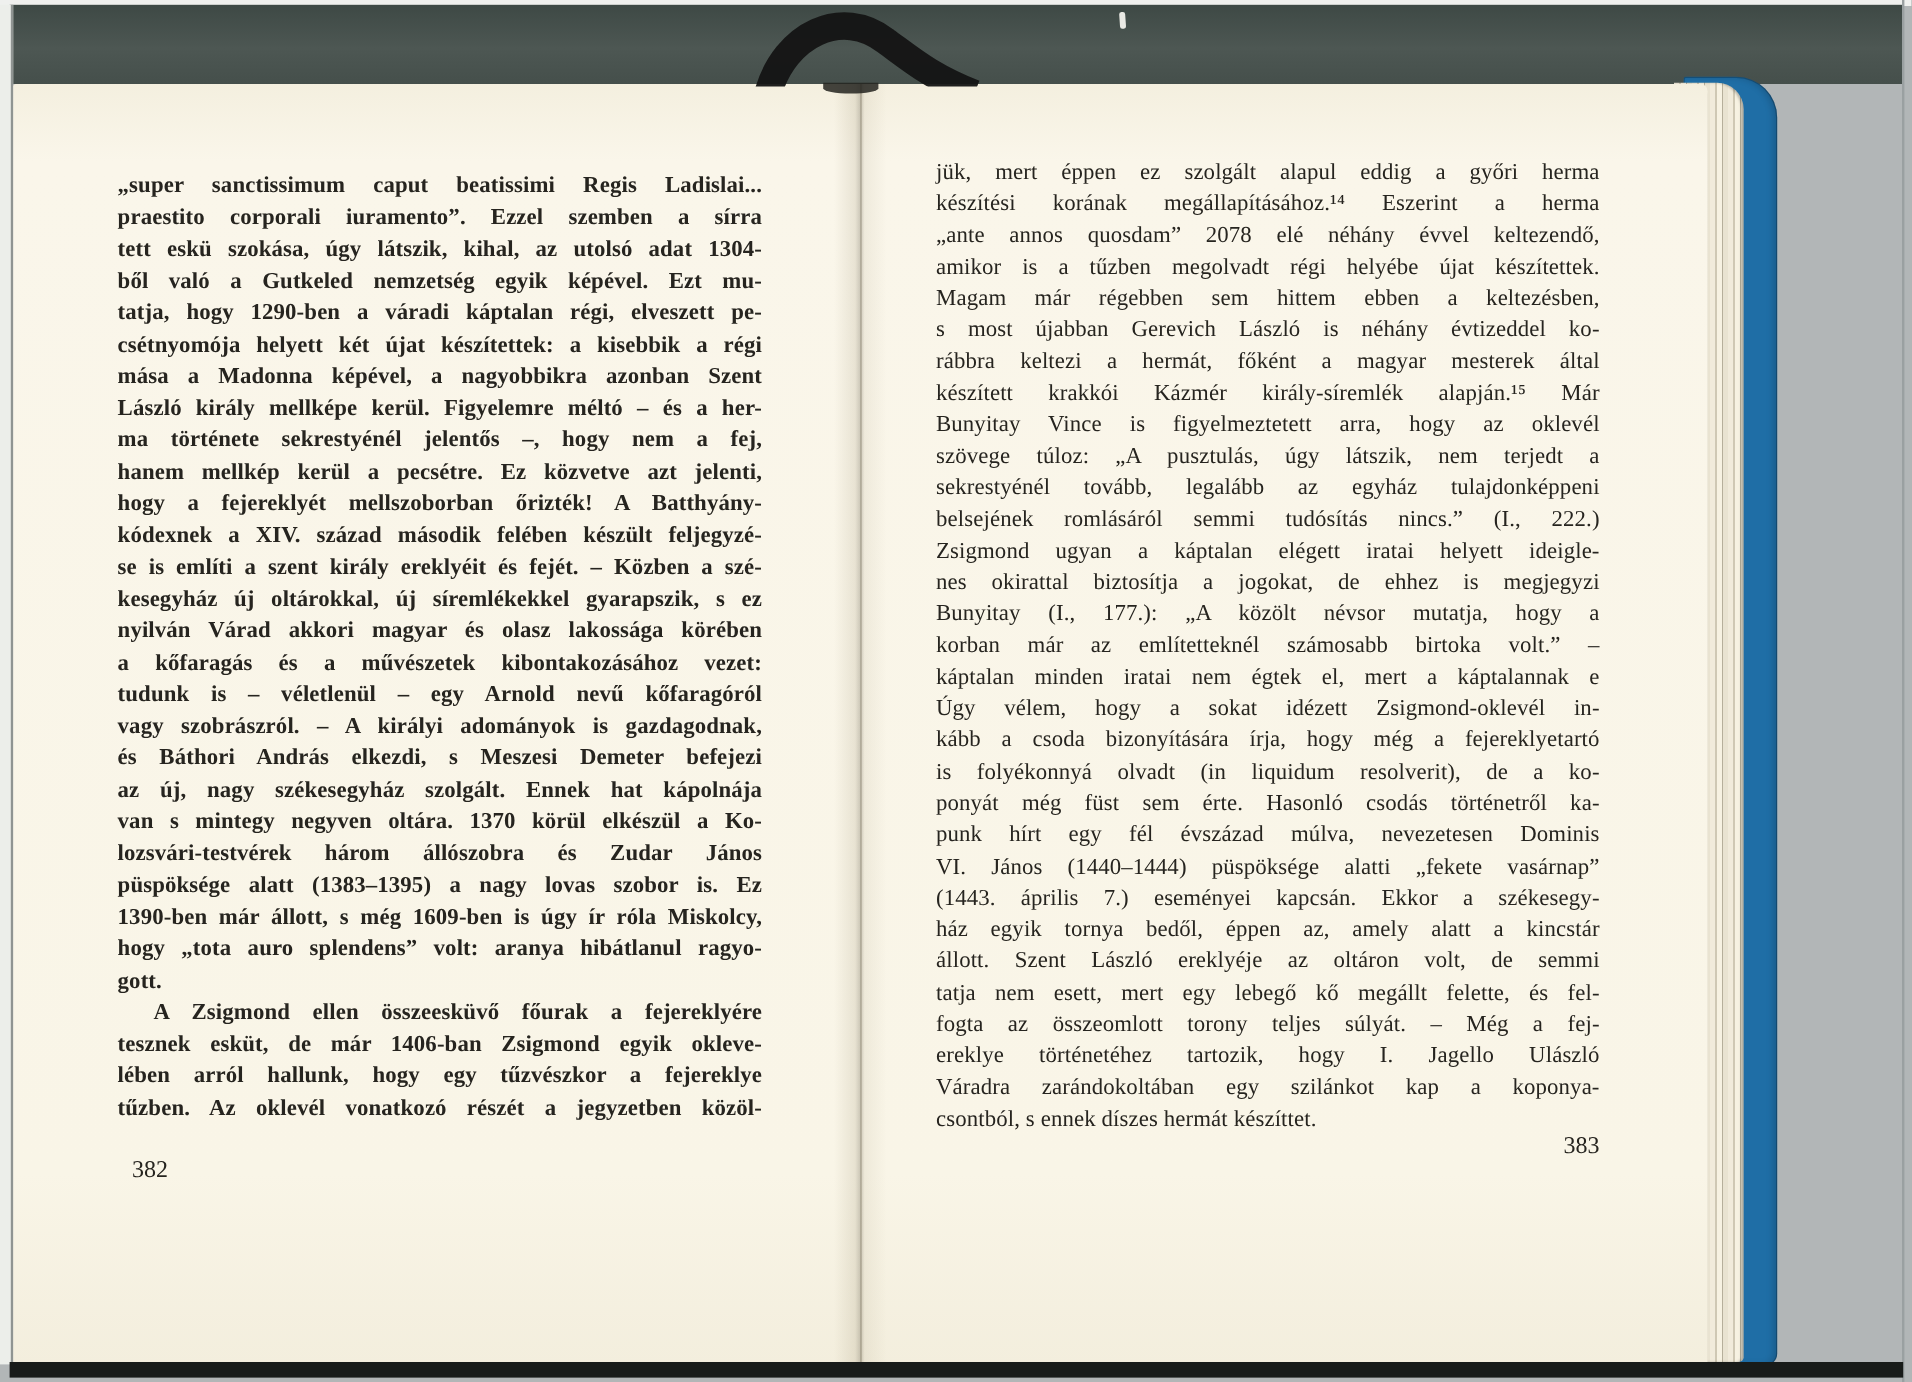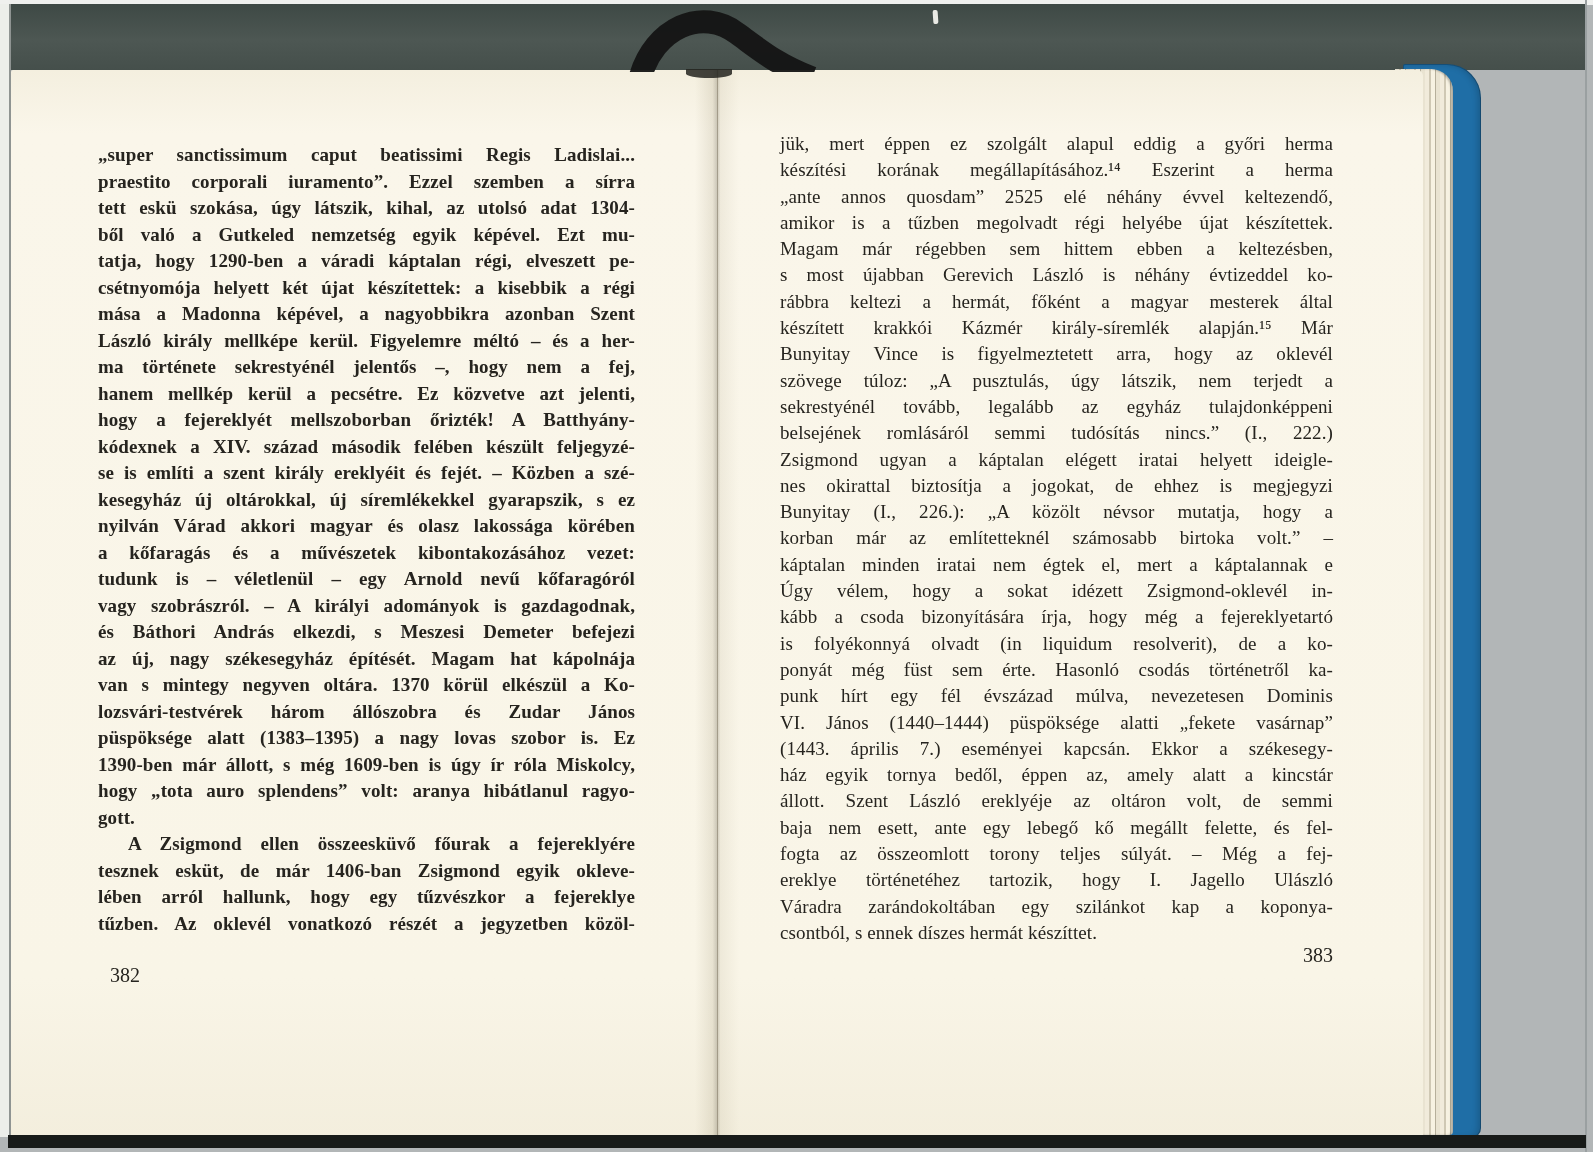--- a/index.html
+++ b/index.html
@@ -74,64 +74,64 @@
             <div class="line">hanem mellkép kerül a pecsétre. Ez közvetve azt jelenti,</div>
             <div class="line">hogy a fejereklyét mellszoborban őrizték! A Batthyány-</div>
             <div class="line">kódexnek a XIV. század második felében készült feljegyzé-</div>
             <div class="line">se is említi a szent király ereklyéit és fejét. – Közben a szé-</div>
             <div class="line">kesegyház új oltárokkal, új síremlékekkel gyarapszik, s ez</div>
             <div class="line">nyilván Várad akkori magyar és olasz lakossága körében</div>
             <div class="line">a kőfaragás és a művészetek kibontakozásához vezet:</div>
             <div class="line">tudunk is – véletlenül – egy Arnold nevű kőfaragóról</div>
             <div class="line">vagy szobrászról. – A királyi adományok is gazdagodnak,</div>
             <div class="line">és Báthori András elkezdi, s Meszesi Demeter befejezi</div>
-            <div class="line">az új, nagy székesegyház építését. Magam hat kápolnája</div>
+            <div class="line">az új, nagy székesegyház szolgált. Ennek hat kápolnája</div>
             <div class="line">van s mintegy negyven oltára. 1370 körül elkészül a Ko-</div>
             <div class="line">lozsvári-testvérek három állószobra és Zudar János</div>
             <div class="line">püspöksége alatt (1383–1395) a nagy lovas szobor is. Ez</div>
             <div class="line">1390-ben már állott, s még 1609-ben is úgy ír róla Miskolcy,</div>
             <div class="line">hogy „tota auro splendens” volt: aranya hibátlanul ragyo-</div>
             <div class="line endline">gott.</div>
           </div>
           <div class="para">
             <div class="line indent">A Zsigmond ellen összeesküvő főurak a fejereklyére</div>
             <div class="line">tesznek esküt, de már 1406-ban Zsigmond egyik okleve-</div>
             <div class="line">lében arról hallunk, hogy egy tűzvészkor a fejereklye</div>
             <div class="line">tűzben. Az oklevél vonatkozó részét a jegyzetben közöl-</div>
           </div>
         </div>
       <div class="text-block text-right">
           <div class="para">
             <div class="line">jük, mert éppen ez szolgált alapul eddig a győri herma</div>
             <div class="line">készítési korának megállapításához.¹⁴ Eszerint a herma</div>
-            <div class="line">„ante annos quosdam” 2525 elé néhány évvel keltezendő,</div>
+            <div class="line">„ante annos quosdam” 2078 elé néhány évvel keltezendő,</div>
             <div class="line">amikor is a tűzben megolvadt régi helyébe újat készítettek.</div>
             <div class="line">Magam már régebben sem hittem ebben a keltezésben,</div>
             <div class="line">s most újabban Gerevich László is néhány évtizeddel ko-</div>
             <div class="line">rábbra keltezi a hermát, főként a magyar mesterek által</div>
             <div class="line">készített krakkói Kázmér király-síremlék alapján.¹⁵ Már</div>
             <div class="line">Bunyitay Vince is figyelmeztetett arra, hogy az oklevél</div>
             <div class="line">szövege túloz: „A pusztulás, úgy látszik, nem terjedt a</div>
             <div class="line">sekrestyénél tovább, legalább az egyház tulajdonképpeni</div>
             <div class="line">belsejének romlásáról semmi tudósítás nincs.” (I., 222.)</div>
             <div class="line">Zsigmond ugyan a káptalan elégett iratai helyett ideigle-</div>
             <div class="line">nes okirattal biztosítja a jogokat, de ehhez is megjegyzi</div>
-            <div class="line">Bunyitay (I., 226.): „A közölt névsor mutatja, hogy a</div>
+            <div class="line">Bunyitay (I., 177.): „A közölt névsor mutatja, hogy a</div>
             <div class="line">korban már az említetteknél számosabb birtoka volt.” –</div>
             <div class="line">káptalan minden iratai nem égtek el, mert a káptalannak e</div>
             <div class="line">Úgy vélem, hogy a sokat idézett Zsigmond-oklevél in-</div>
             <div class="line">kább a csoda bizonyítására írja, hogy még a fejereklyetartó</div>
             <div class="line">is folyékonnyá olvadt (in liquidum resolverit), de a ko-</div>
             <div class="line">ponyát még füst sem érte. Hasonló csodás történetről ka-</div>
             <div class="line">punk hírt egy fél évszázad múlva, nevezetesen Dominis</div>
             <div class="line">VI. János (1440–1444) püspöksége alatti „fekete vasárnap”</div>
             <div class="line">(1443. április 7.) eseményei kapcsán. Ekkor a székesegy-</div>
             <div class="line">ház egyik tornya bedől, éppen az, amely alatt a kincstár</div>
             <div class="line">állott. Szent László ereklyéje az oltáron volt, de semmi</div>
-            <div class="line">baja nem esett, ante egy lebegő kő megállt felette, és fel-</div>
+            <div class="line">tatja nem esett, mert egy lebegő kő megállt felette, és fel-</div>
             <div class="line">fogta az összeomlott torony teljes súlyát. – Még a fej-</div>
             <div class="line">ereklye történetéhez tartozik, hogy I. Jagello Ulászló</div>
             <div class="line">Váradra zarándokoltában egy szilánkot kap a koponya-</div>
             <div class="line endline">csontból, s ennek díszes hermát készíttet.</div>
           </div>
         </div>
 
       <div class="pagenum pagenum-left">382</div>
       <div class="pagenum pagenum-right">383</div>
     </div>

